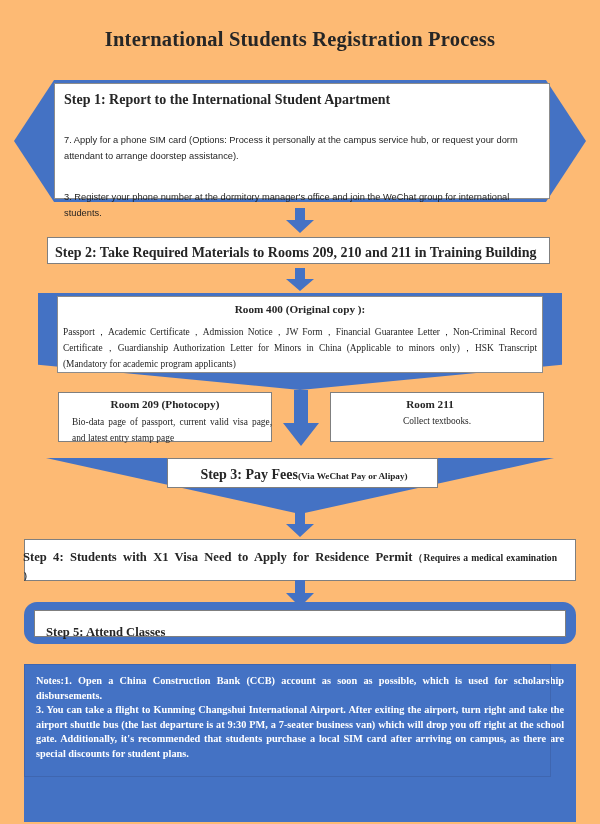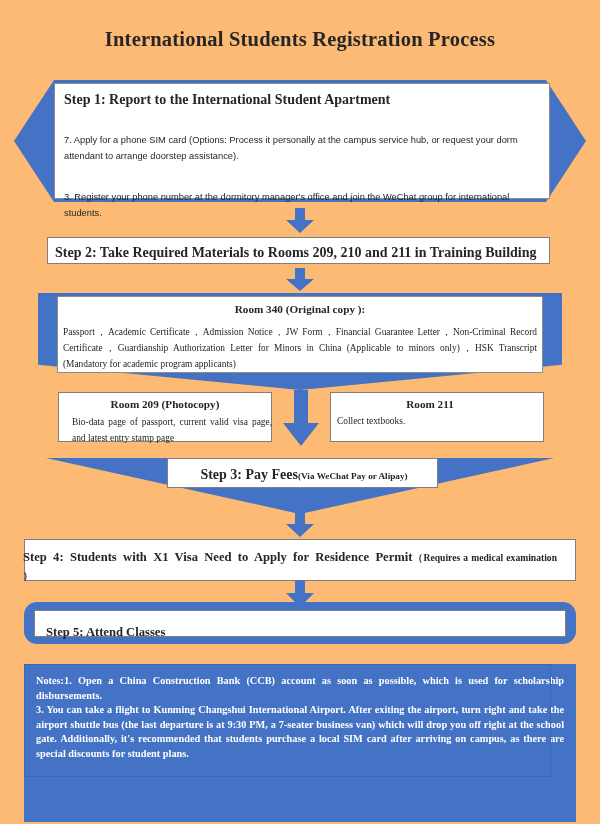--- a/index.html
+++ b/index.html
@@ -145,36 +145,36 @@
   <div class="step-head" style="position:absolute; left:55px; top:245px; width:490px;">Step 2: Take Required Materials to Rooms 209, 210 and 211 in Training Building</div>
 
   <div class="arrow" style="left:284px; top:268px;">
     <svg width="32" height="24" viewBox="0 0 32 24">
       <polygon points="11,0 21,0 21,11 30,11 16,23 2,11 11,11" fill="#4472C4"></polygon>
     </svg>
   </div>
 
   <div class="pentagon-down" style="left:38px; top:293px; width:524px; height:97px;"></div>
   <div class="whitebox" style="left:57px; top:296px; width:486px; height:77px;"></div>
-  <div class="step-head ctr" style="position:absolute; left:62px; top:303px; width:476px; font-size:11.2px;">Room 340 (Original copy ):</div>
+  <div class="step-head ctr" style="position:absolute; left:62px; top:303px; width:476px; font-size:11.2px;">Room 400 (Original copy ):</div>
   <div class="body-serif" style="position:absolute; left:63px; top:324px; width:474px; line-height:1.72;">Passport，Academic Certificate，Admission Notice，JW Form，Financial Guarantee Letter，Non-Criminal Record Certificate，Guardianship Authorization Letter for Minors in China (Applicable to minors only)，HSK Transcript (Mandatory for academic program applicants)</div>
 
   <div class="plainbox" style="left:58px; top:392px; width:214px; height:50px;"></div>
   <div class="step-head ctr" style="position:absolute; left:60px; top:398px; width:210px; font-size:11.2px;">Room 209 (Photocopy)</div>
   <div class="body-serif" style="position:absolute; left:65px; top:414px; width:200px; line-height:1.75;margin-left:7px;">Bio-data page of passport, current valid visa page, and latest entry stamp page</div>
 
   <div class="arrow" style="left:281px; top:390px;">
     <svg width="40" height="58" viewBox="0 0 40 58">
       <polygon points="13,0 27,0 27,33 38,33 20,56 2,33 13,33" fill="#4472C4"></polygon>
     </svg>
   </div>
 
   <div class="plainbox" style="left:330px; top:392px; width:214px; height:50px;"></div>
   <div class="step-head ctr" style="position:absolute; left:332px; top:398px; width:196px; font-size:11.2px;">Room 211</div>
-  <div class="body-serif" style="position:absolute; left:337px; top:414px; width:200px; text-align:left;">Collect textbooks.</div>
+  <div class="body-serif" style="position:absolute; left:337px; top:414px; width:200px; text-align:center;">Collect textbooks.</div>
 
   <div class="vee" style="left:46px; top:458px; width:508px; height:56px;"></div>
   <div class="plainbox" style="left:167px; top:458px; width:271px; height:30px;"></div>
   <div style="position:absolute; left:175px; top:465px; width:258px; text-align:center;">
     <span class="step-head">Step 3: Pay Fees</span><span class="step-head" style="font-size:9.2px;">(Via WeChat Pay or Alipay)</span>
   </div>
 
   <div class="arrow" style="left:284px; top:512px;">
     <svg width="32" height="26" viewBox="0 0 32 26">
       <polygon points="11,0 21,0 21,12 30,12 16,25 2,12 11,12" fill="#4472C4"></polygon>

